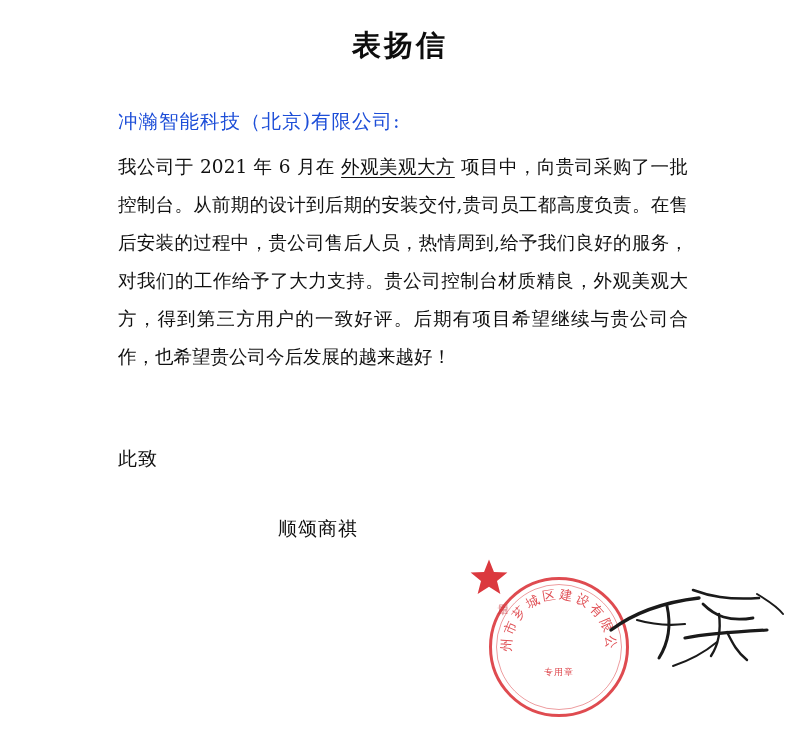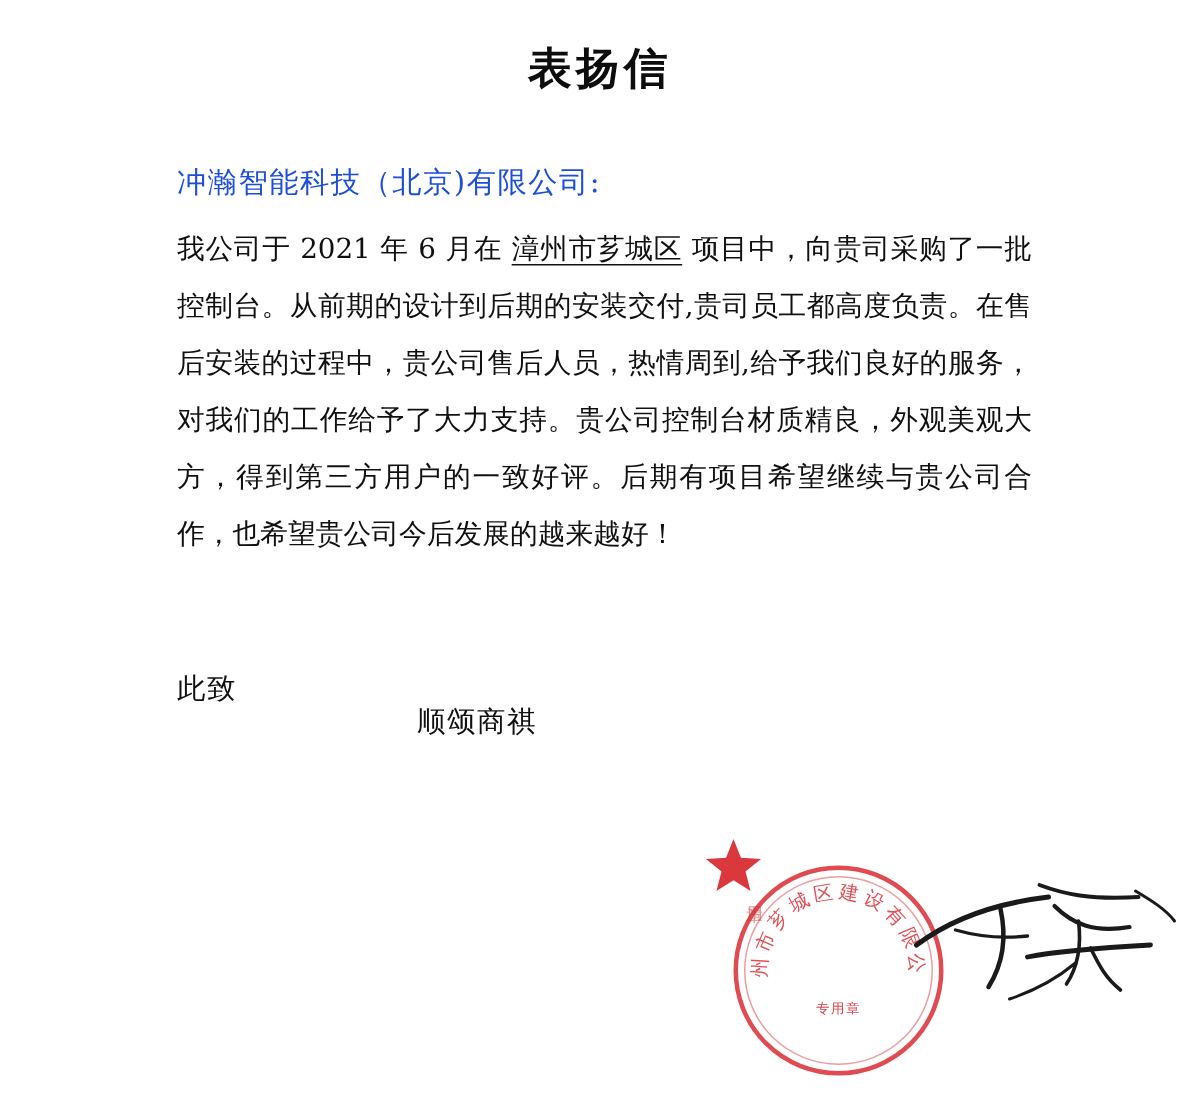--- a/index.html
+++ b/index.html
@@ -70,21 +70,21 @@
     left: 118px;
     top: 446px;
     font-size: 19px;
     letter-spacing: 1px;
     color: #101010;
   }
 
   .closing-2 {
     position: absolute;
     left: 278px;
-    top: 468px;
+    top: 516px;
     font-size: 19px;
     letter-spacing: 1px;
     color: #101010;
   }
 
   
   .seal {
     position: absolute;
     left: 489px;
     top: 577px;
@@ -163,21 +163,21 @@
 </head>
 <body>
 
 <div class="page">
 
   <h1 class="doc-title">表扬信</h1>
 
   <div class="salutation">冲瀚智能科技（北京)有限公司:</div>
 
   <div class="body-block">
-    <p><span>我公司于 2021 年 6 月在</span> <span class="underlined">漳州市芗城区</span> <span>项目中，向贵司采购了一批控制台。从前期的设计到后期的安装交付,贵司员工都高度负责。在售后安装的过程中，贵公司售后人员，热情周到,给予我们良好的服务，对我们的工作给予了大力支持。贵公司控制台材质精良，外观美观大方，得到第三方用户的一致好评。后期有项目希望继续与贵公司合作，也希望贵公司今后发展的越来越好！</span></p>
+    <p><span>我公司于 2021 年 6 月在</span> <span class="underlined">外观美观大方</span> <span>项目中，向贵司采购了一批控制台。从前期的设计到后期的安装交付,贵司员工都高度负责。在售后安装的过程中，贵公司售后人员，热情周到,给予我们良好的服务，对我们的工作给予了大力支持。贵公司控制台材质精良，外观美观大方，得到第三方用户的一致好评。后期有项目希望继续与贵公司合作，也希望贵公司今后发展的越来越好！</span></p>
   </div>
 
   <div class="closing-1">此致</div>
   <div class="closing-2">顺颂商祺</div>
 
   <div class="seal">
     <div class="seal-ring"></div>
     <div class="seal-inner-ring"></div>
     <svg width="140" height="140" viewBox="0 0 140 140">
       <defs>

